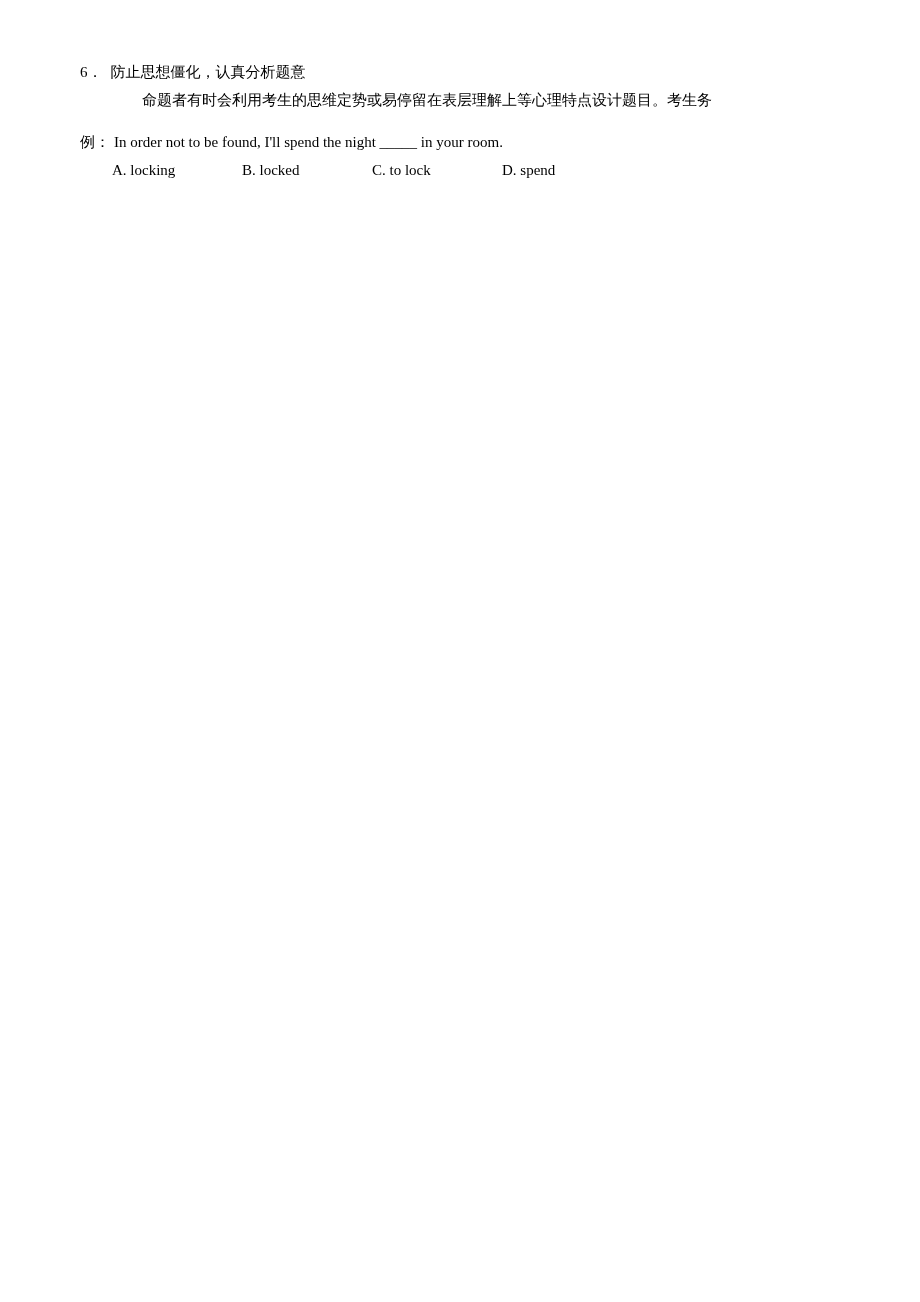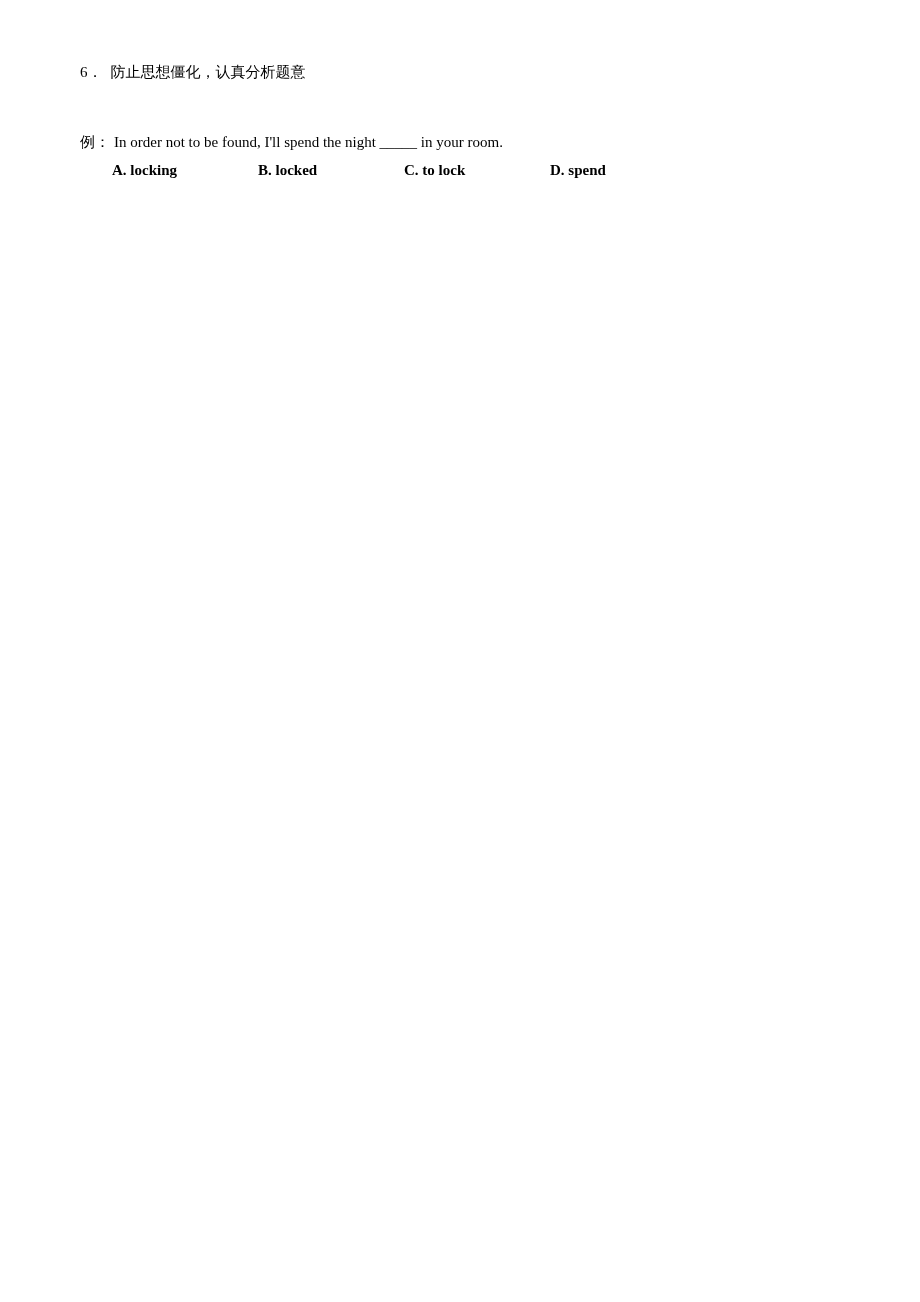--- a/index.html
+++ b/index.html
@@ -79,22 +79,21 @@
       font-size: 15px;
       line-height: 1.6;
     }
 
     .options-line {
       display: flex;
       align-items: baseline;
       margin-left: 32px;
       margin-top: 0;
       margin-bottom: 4px;
-      gap: 16px;
-      font-weight: bold;
+      gap: 0;
     }
 
     .option {
       font-size: 15px;
       min-width: 130px;
     }
 
     .analysis-block {
       margin-top: 4px;
     }
@@ -128,21 +127,21 @@
 <div class="page">
   <div class="section">
 
     <div class="section-header">
       <span class="section-number">6．</span>
       <span class="section-title">防止思想僵化，认真分析题意</span>
     </div>
 
     <div class="section-body">
       <p>
-        <br>
+        <span>命题者有时会利用考生的思维定势或易停留在表层理解上等心理特点设计题目。考生务</span><br>
       </p>
     </div>
 
     <div class="example-block">
       <div class="example-line">
         <span class="example-label">例：</span>
         <span class="example-sentence">In order not to be found, I'll spend the night _____ in your room.</span>
       </div>
 
       <div class="options-line">

